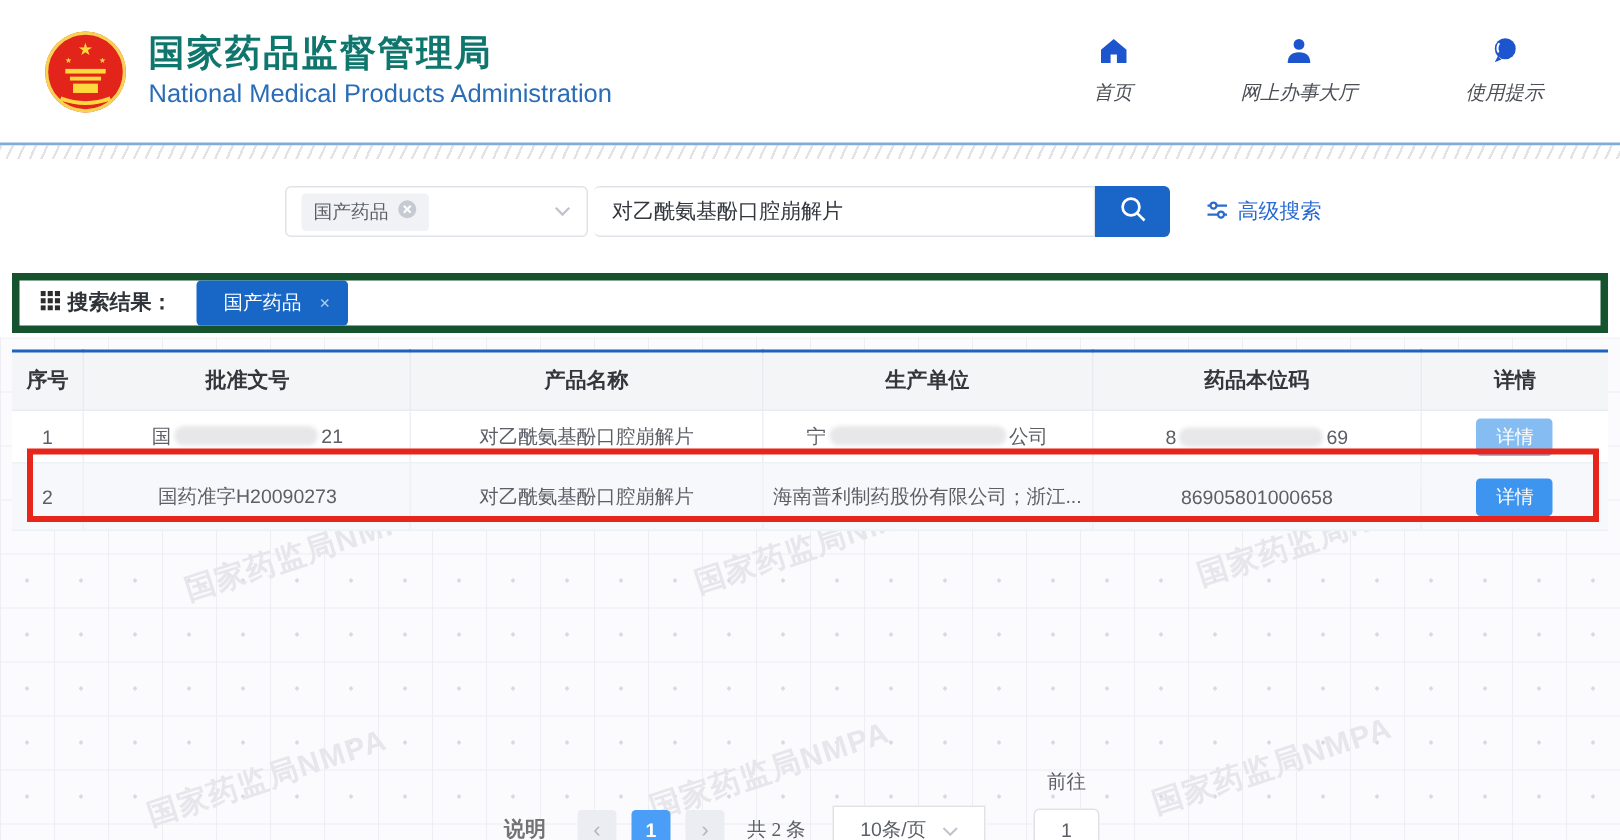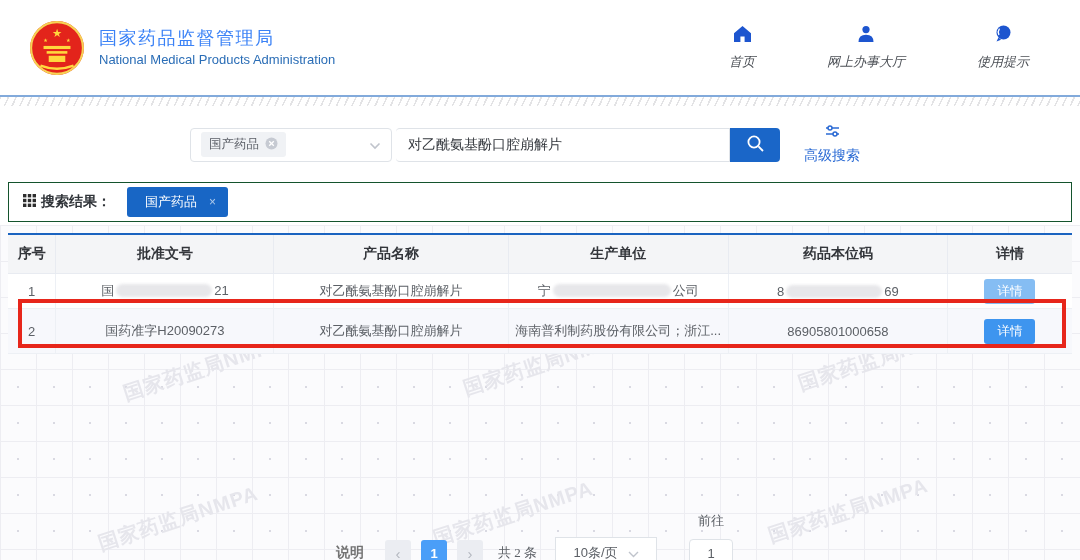--- a/index.html
+++ b/index.html
@@ -4,22 +4,22 @@
 <style>
   html,body{margin:0;padding:0;}
   .page{position:relative;width:1080px;height:560px;overflow:hidden;background:#fff;
         font-family:"Liberation Sans","DejaVu Sans",sans-serif;}
 
   
   .header{position:absolute;top:0;left:0;right:0;height:95px;display:flex;align-items:center;
           padding:0 28px;box-sizing:border-box;background:#fff;}
   .logo{width:58px;height:58px;flex:0 0 auto;}
   .org{margin-left:13px;}
-  .org-cn{font-size:18px;font-weight:normal;color:#3b82f6;letter-spacing:1.5px;line-height:1.15;}
-  .org-en{font-size:13px;color:#2a6db6;margin-top:3px;}
+  .org-cn{font-size:24px;font-weight:bold;color:#0f766e;letter-spacing:1.5px;line-height:1.15;}
+  .org-en{font-size:17px;color:#2a6db6;margin-top:3px;}
   .page-title{display:flex;align-items:center;margin-left:58px;gap:7px;}
   .page-title-text{font-size:21px;color:#33373d;letter-spacing:2px;}
   .nav{margin-left:auto;display:flex;gap:72px;margin-right:23px;font-style:italic;}
   .nav-item{display:flex;flex-direction:column;align-items:center;gap:6px;font-size:13px;
             color:#4b4f55;cursor:pointer;}
 
   .divider-line{position:absolute;top:95px;left:0;right:0;height:2px;background:#82aadb;z-index:4;}
   .hatch{position:absolute;top:97px;left:0;right:0;height:9px;background:
          repeating-linear-gradient(115deg,#e3e3e5 0 1.5px,#ffffff 1.5px 7px);z-index:4;}
 
@@ -29,24 +29,24 @@
           align-items:center;padding:0 10px;box-sizing:border-box;background:#fff;cursor:pointer;}
   .cat-tag{background:#f0f2f5;border-radius:3px;padding:4px 8px;font-size:12.5px;color:#5a5e66;
            display:flex;align-items:center;gap:6px;}
   .select-chev{margin-left:auto;}
   .query-input{width:334px;height:34px;border:1px solid #dfe3e8;border-left:none;border-radius:0;
                box-sizing:border-box;margin-left:4px;padding:0 12px;font-size:14px;color:#33373d;
                font-family:inherit;outline:none;border-radius:4px 0 0 4px;}
   .search-btn{width:50px;height:34px;background:#1a66c8;border:none;border-radius:0 4px 4px 0;
               display:flex;align-items:center;justify-content:center;cursor:pointer;}
   .advanced{margin-left:24px;display:flex;align-items:center;gap:6px;color:#2a6ad4;font-size:14px;
-            cursor:pointer;flex-direction:column;}
-
-  
-  .results-bar{position:absolute;top:182px;left:8px;right:8px;height:40px;border:1px solid #14532d;
+            cursor:pointer;}
+
+  
+  .results-bar{position:absolute;top:182px;left:8px;right:8px;height:40px;border:5px solid #14532d;
                background:#fff;display:flex;align-items:center;padding:0 14px;box-sizing:border-box;
                gap:16px;z-index:3;}
   .results-label{font-size:14px;font-weight:bold;color:#2f3338;display:flex;align-items:center;gap:5px;}
   .filter-tag{background:#1866c5;color:#fff;font-size:13px;padding:6px 12px 6px 18px;border-radius:3px;
               display:flex;gap:12px;align-items:center;cursor:pointer;}
   .filter-tag .x{color:rgba(255,255,255,.65);font-size:12px;}
 
   
   .body-bg{position:absolute;top:225px;left:0;right:0;bottom:0;z-index:1;background-color:#fbfbfd;
     background-image:

